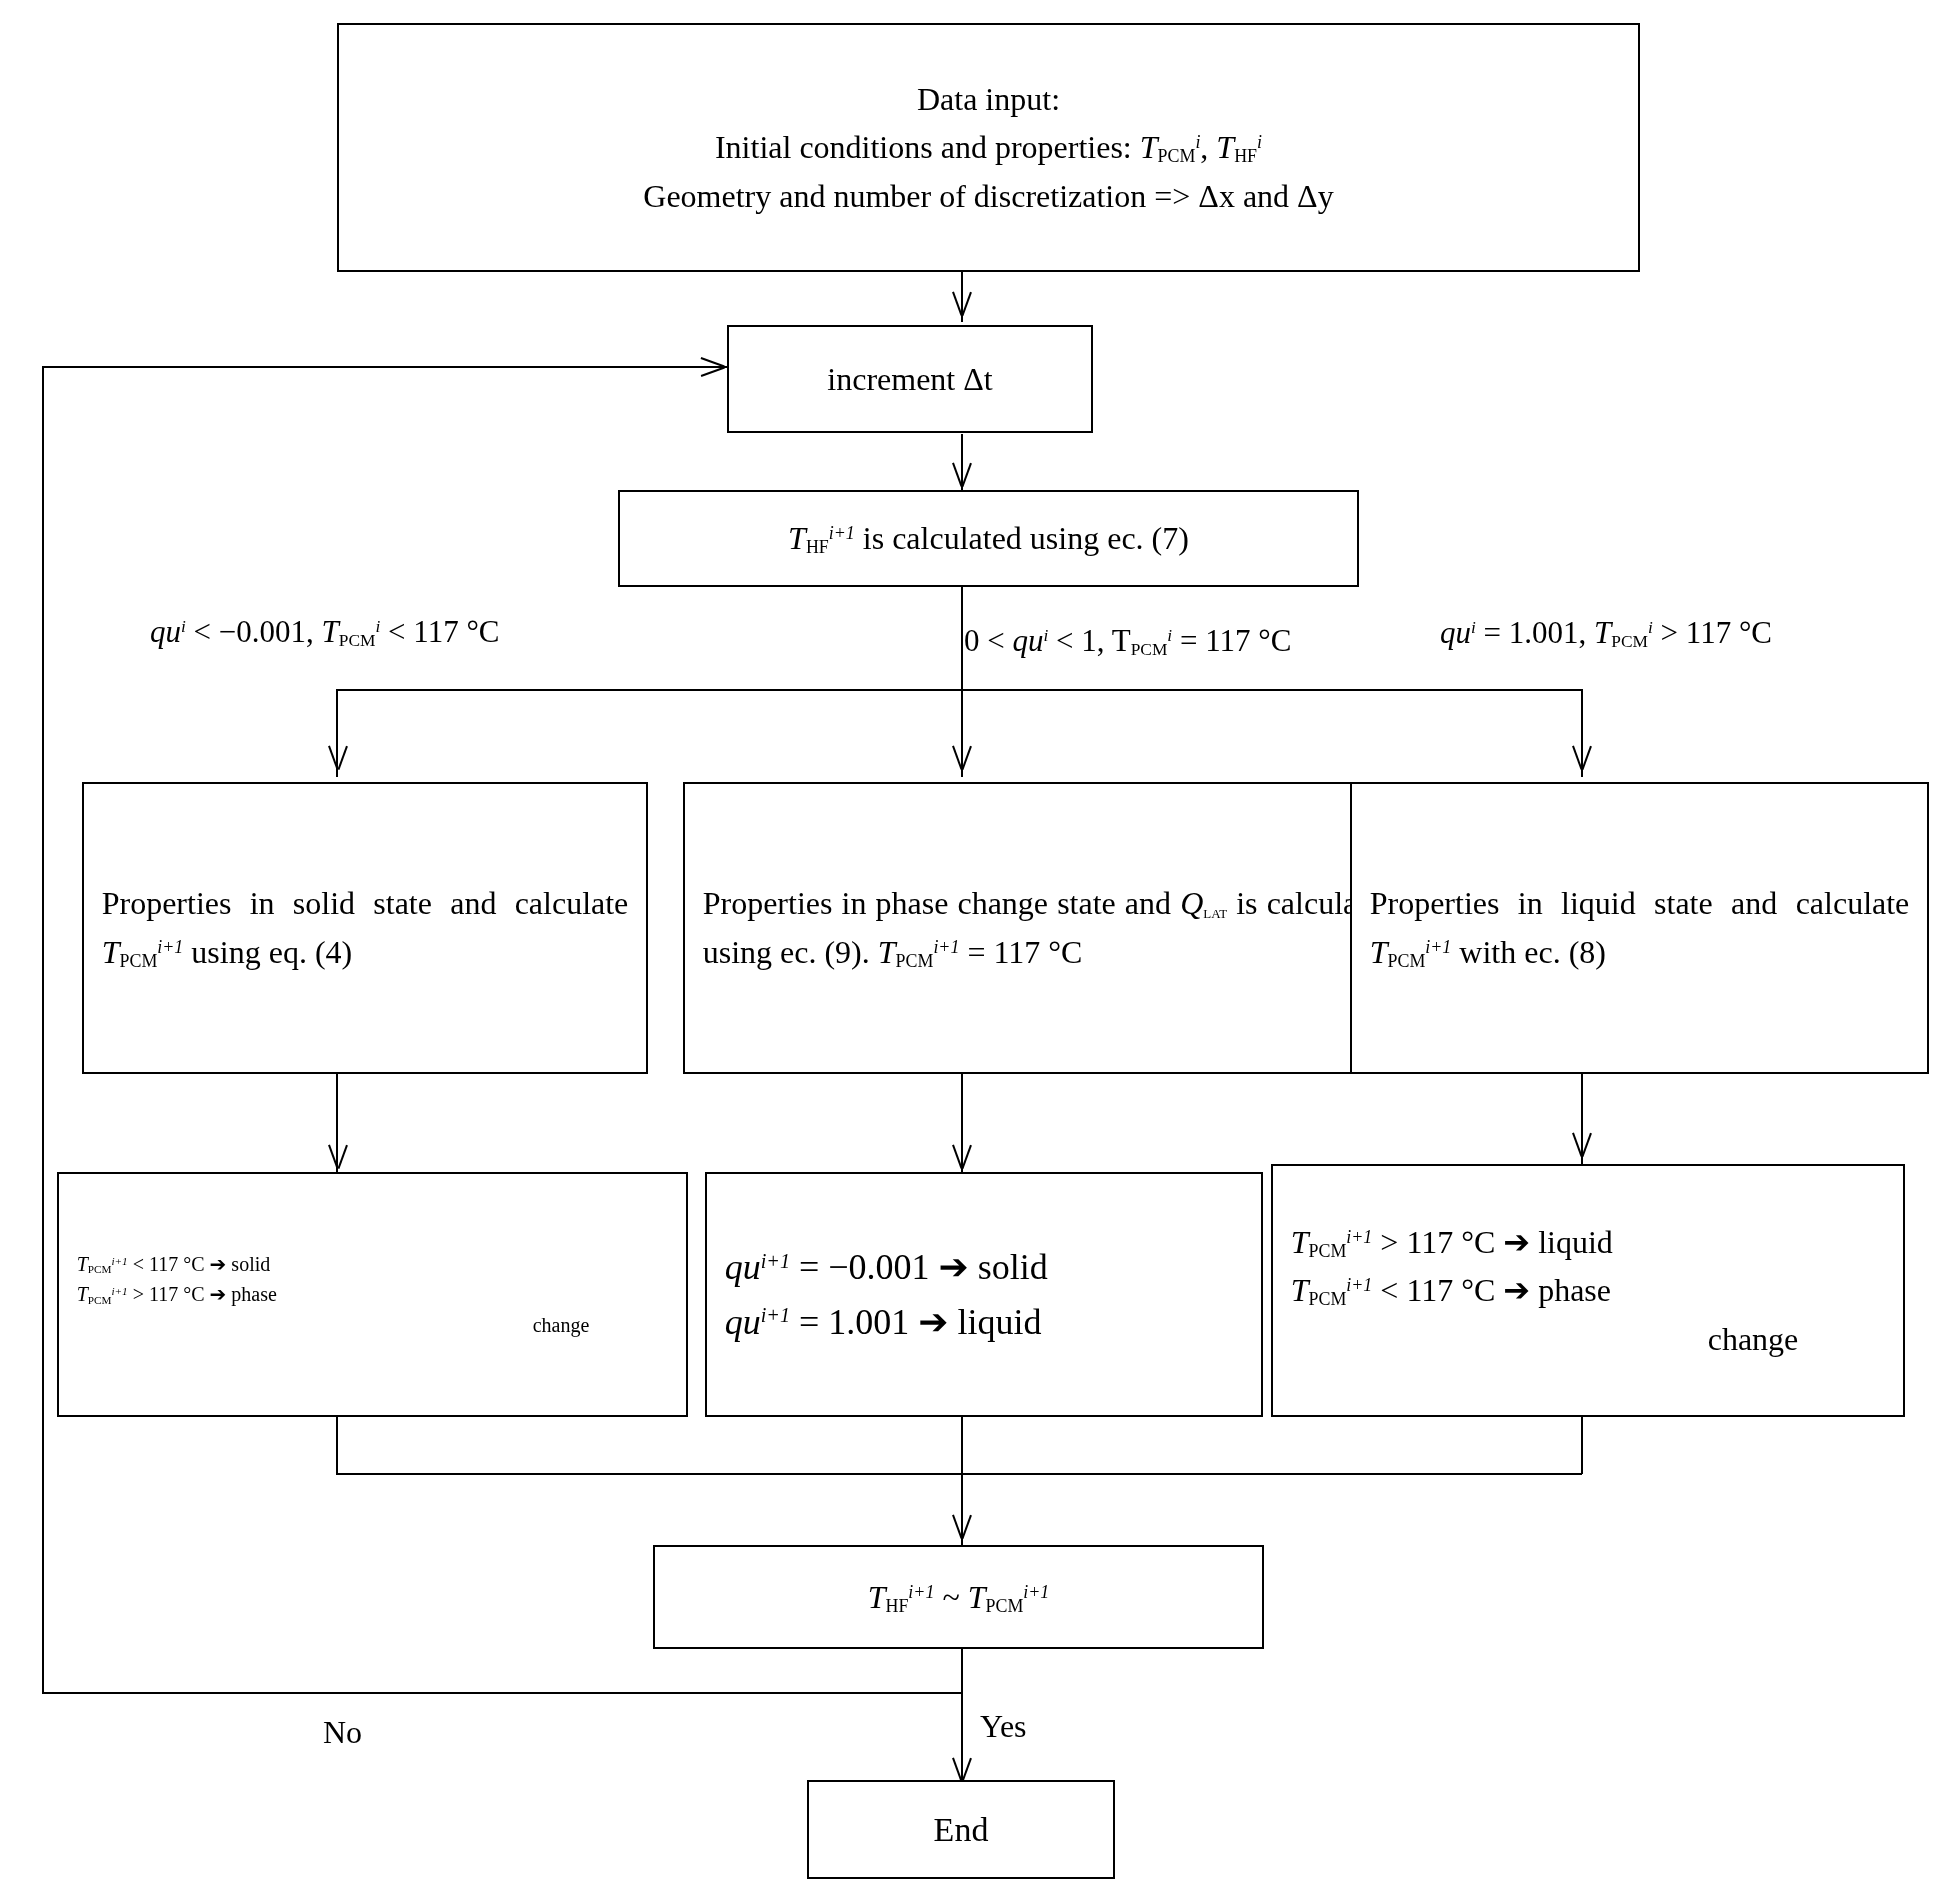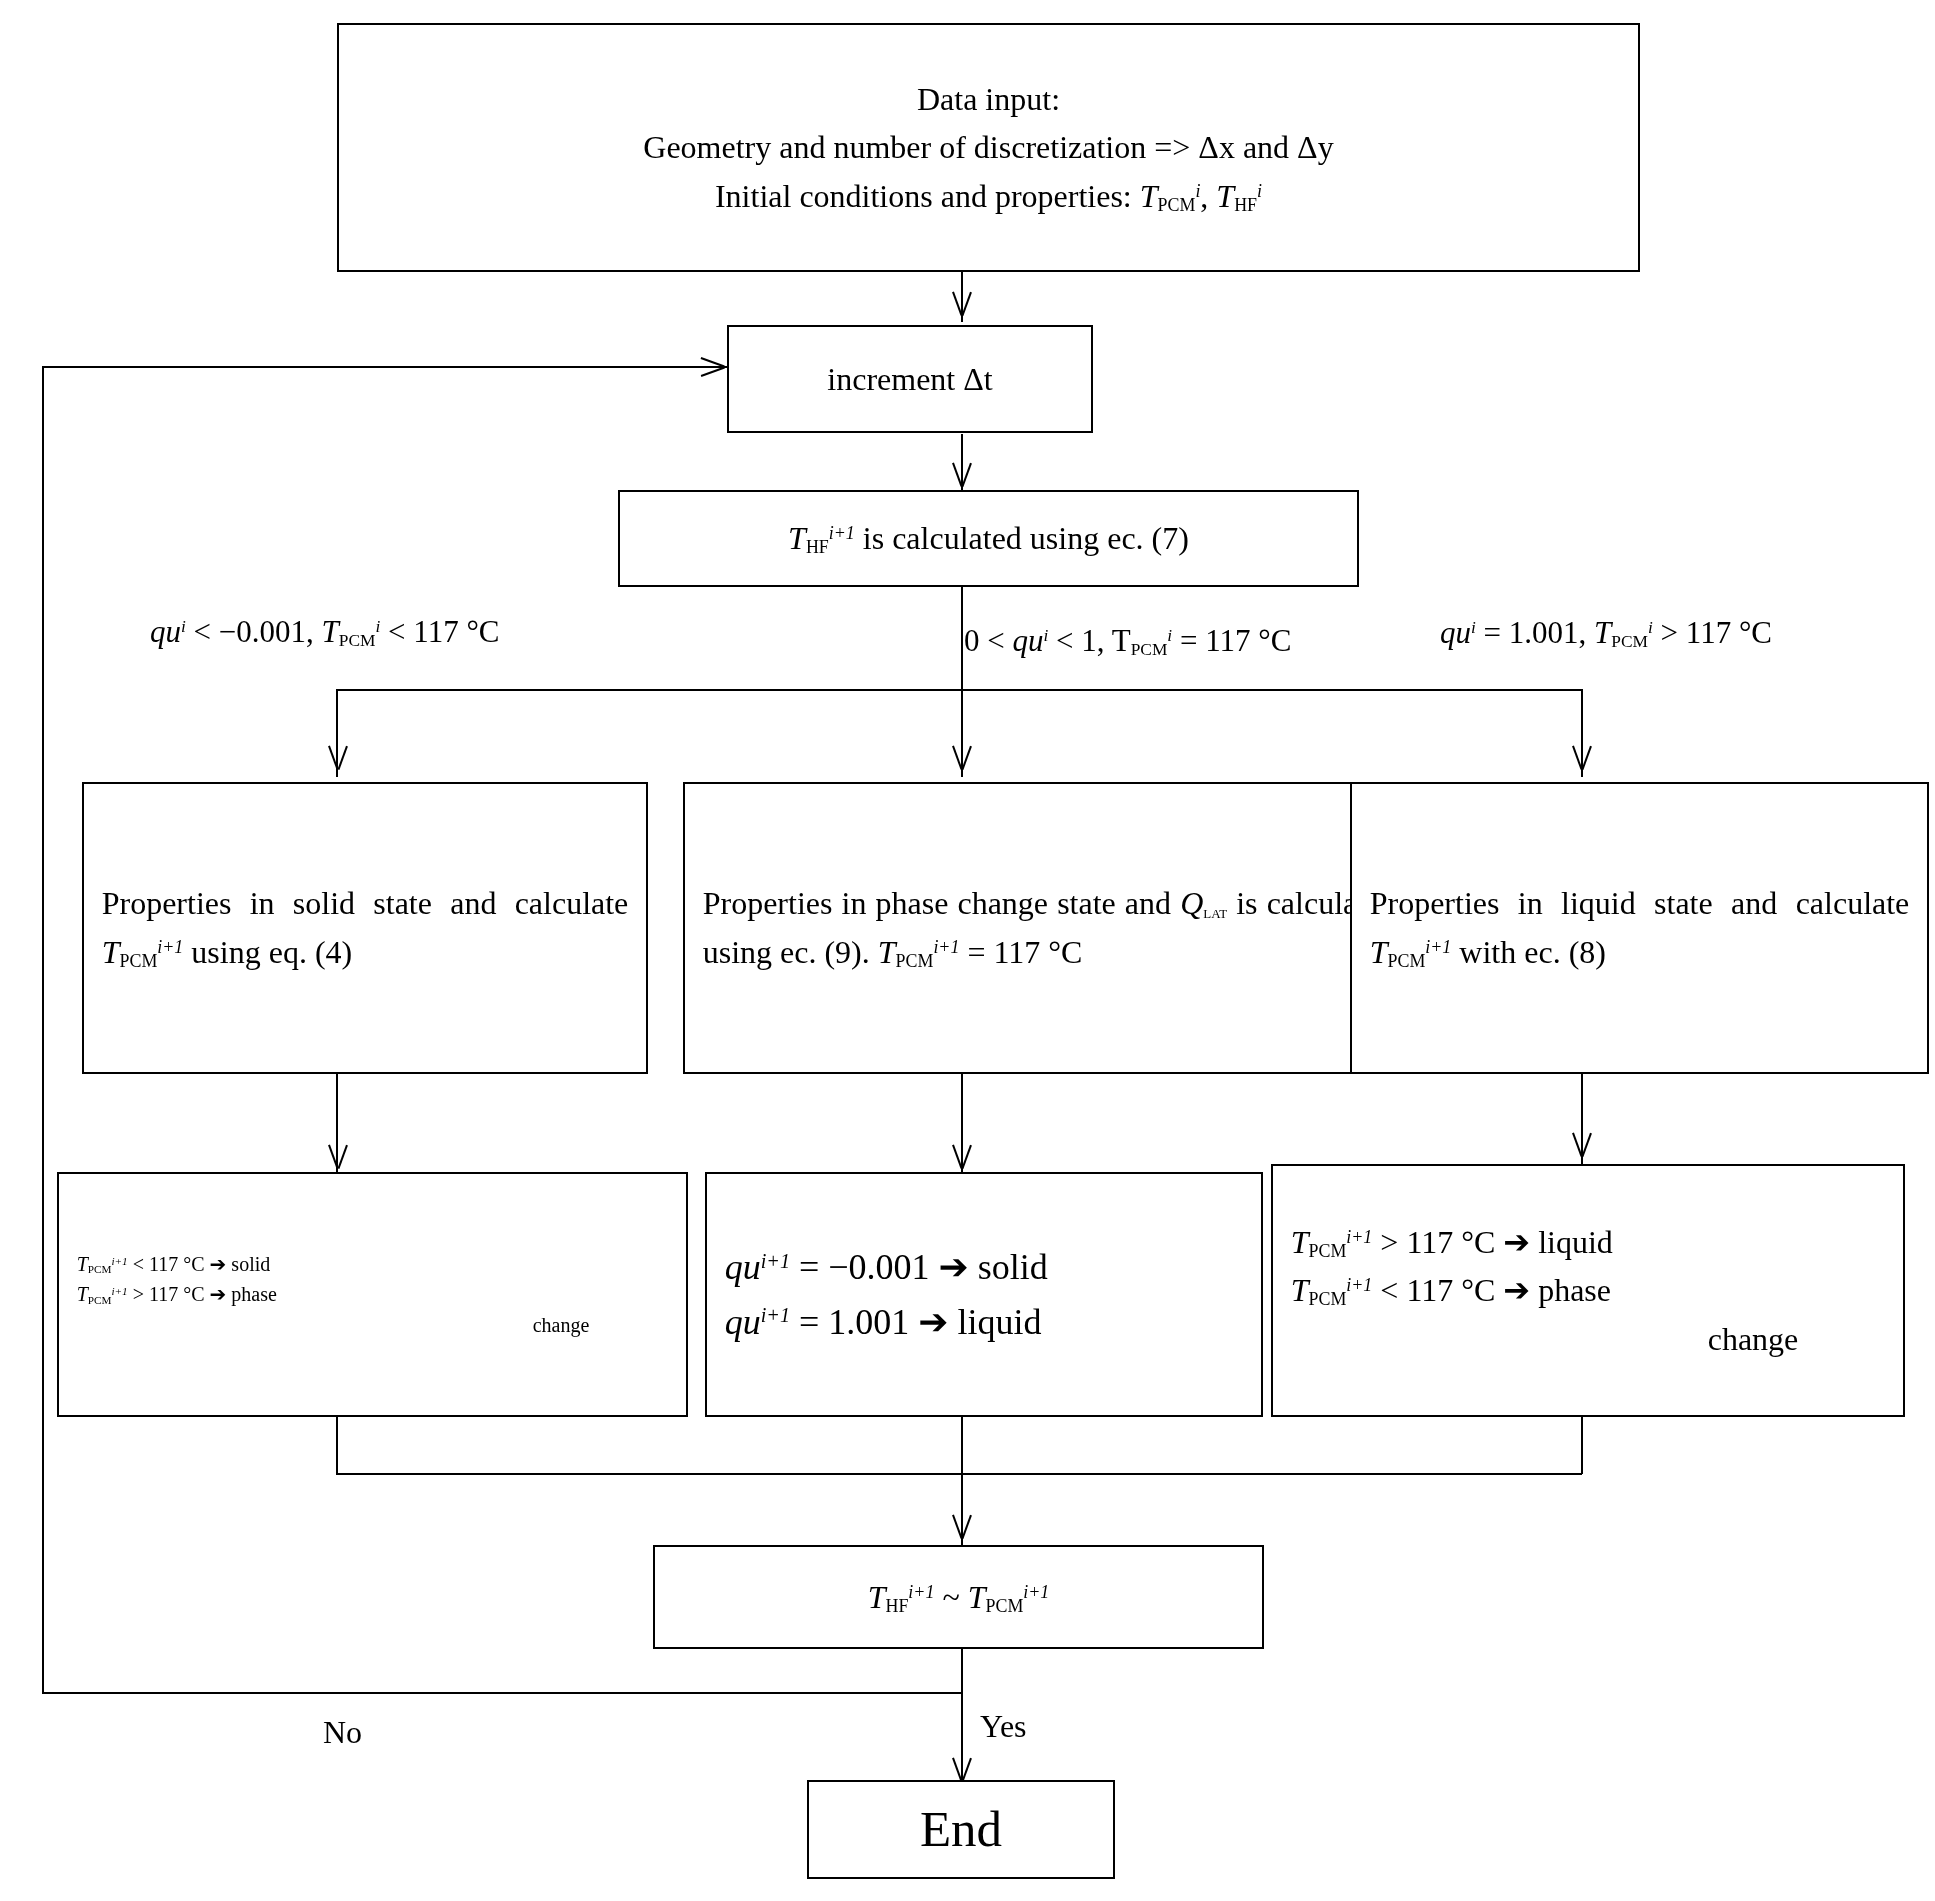--- a/index.html
+++ b/index.html
@@ -68,22 +68,22 @@
   }
 </style>
 </head>
 <body>
 
 <div id="canvas">
 
   <div class="node" style="left:337px;top:23px;width:1303px;height:249px;">
     <div class="pad center">
       <span class="ln">Data input:</span>
+      <span class="ln"><span>Initial conditions and properties: </span><span class="it">T</span><span class="varsub">PCM</span><span class="varsup">i</span><span>, </span><span class="it">T</span><span class="varsub">HF</span><span class="varsup">i</span></span>
       <span class="ln">Geometry and number of discretization =&gt; Δx and Δy</span>
-      <span class="ln"><span>Initial conditions and properties: </span><span class="it">T</span><span class="varsub">PCM</span><span class="varsup">i</span><span>, </span><span class="it">T</span><span class="varsub">HF</span><span class="varsup">i</span></span>
     </div>
   </div>
 
   <div class="vline" style="left:961px;top:272px;height:50px;"></div>
   <div class="vhead" style="left:952px;top:292px;"></div>
 
   <div class="node" style="left:727px;top:325px;width:366px;height:108px;">
     <div class="pad center">
       <span class="ln">increment Δt</span>
     </div>
@@ -194,20 +194,20 @@
   <div class="vline" style="left:42px;top:366px;height:1328px;"></div>
 
   <div class="hline" style="left:42px;top:366px;width:686px;"></div>
   <div class="rhead" style="left:701px;top:357px;"></div>
   <div class="flowlabel" style="left:323px;top:1715px;">No</div>
 
   <div class="vline" style="left:961px;top:1649px;height:141px;"></div>
   <div class="vhead" style="left:952px;top:1758px;"></div>
   <div class="flowlabel" style="left:980px;top:1709px;">Yes</div>
 
-  <div class="node" style="left:807px;top:1780px;width:308px;height:99px;font-size:51px;">
+  <div class="node" style="left:807px;top:1780px;width:308px;height:99px;font-size:34px;">
     <div class="pad center">
       <span class="ln">End</span>
     </div>
   </div>
 
 </div>
 
 
 </body></html>

